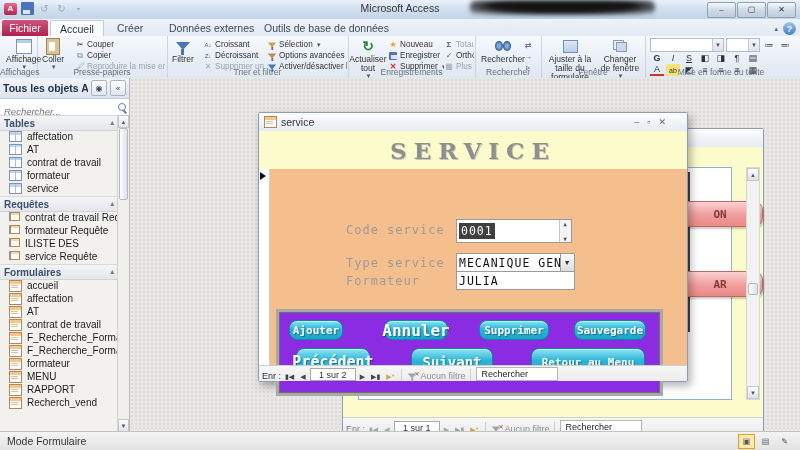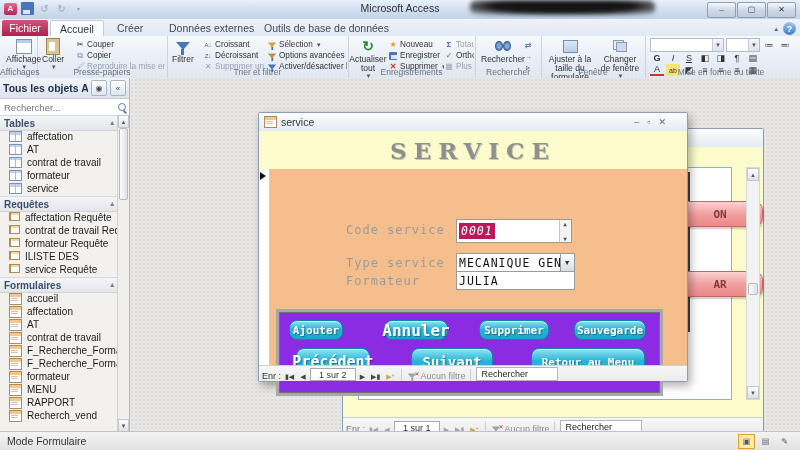--- a/index.html
+++ b/index.html
@@ -74,21 +74,21 @@
   .fmtbtn{min-width:12px;height:12px;display:inline-flex;align-items:center;justify-content:center;font-size:9px;color:#333;padding:0 1px;}
 
   
   .navpane{position:absolute;left:0;top:78px;width:129px;bottom:18px;background:#f3f1ee;border-right:1px solid #b8b8b8;}
   .np-head{height:20px;background:linear-gradient(#f2f4f8,#dde3ec);border-bottom:1px solid #c6ccd6;
     display:flex;align-items:center;padding:0 3px;gap:3px;}
   .np-title{flex:1;font-size:10.5px;font-weight:bold;color:#20324e;white-space:nowrap;overflow:hidden;}
   .np-btn{width:14px;height:14px;border:1px solid #aab4c2;border-radius:2px;background:linear-gradient(#fff,#dfe6ef);
     display:flex;align-items:center;justify-content:center;font-size:8px;color:#445;}
   .np-search{height:16px;margin:0;display:flex;border-bottom:1px solid #c6ccd6;background:#fff;}
-  .np-search input{flex:1;border:none;outline:none;font-size:9.5px;color:#777;padding:4px 4px;
+  .np-search input{flex:1;border:none;outline:none;font-size:9.5px;font-style:italic;color:#777;padding:12px 4px;
     font-family:"Liberation Sans",sans-serif;background:#fff;min-width:0;}
   .mag{width:15px;display:flex;align-items:center;justify-content:center;position:relative;}
   .mag:before{content:"";width:6px;height:6px;border:1.5px solid #5b7cb0;border-radius:50%;}
   .mag:after{content:"";position:absolute;width:4px;height:1.5px;background:#5b7cb0;transform:rotate(45deg);right:2px;bottom:3px;}
   .np-list{position:absolute;left:0;top:37px;right:11px;bottom:0;overflow:hidden;}
   .np-group{height:14px;background:linear-gradient(#f4f5f7,#e4e6ea);border-top:1px solid #d6d9de;border-bottom:1px solid #d0d4da;
     display:flex;align-items:center;padding:0 4px;font-size:10px;font-weight:bold;color:#3a5070;}
   .np-group .chev{margin-left:auto;font-size:7px;color:#78808c;}
   .np-item{height:13px;display:flex;gap:5px;padding-left:9px;font-size:10px;color:#1c1c1c;white-space:nowrap;overflow:hidden;}
   .tblic{width:11px;height:9px;flex:0 0 11px;border:1px solid #7a94bd;background:
@@ -141,21 +141,21 @@
   .sv-body{position:absolute;left:0;right:0;top:18px;bottom:0;}
   .sv-yellow{position:absolute;left:0;right:0;top:0;height:38px;background:#fbfbcb;display:flex;align-items:center;justify-content:center;}
   .sv-heading{font-family:"DejaVu Serif",serif;font-weight:bold;font-size:23px;letter-spacing:7px;color:#8f8f8f;
     text-shadow:1px 1px 0 #c9c9b4;}
   .sv-orange{position:absolute;left:0;right:0;top:38px;bottom:15px;background:#f5bf8d;}
   .sv-selcol{position:absolute;left:0;top:0;bottom:0;width:10px;background:#fff;border-right:1px solid #cfcfcf;}
   .sv-selarrow{position:absolute;left:1px;top:3px;width:0;height:0;border-top:4px solid transparent;border-bottom:4px solid transparent;border-left:6px solid #111;}
   .flabel{position:absolute;font-family:"DejaVu Sans Mono",monospace;font-size:12px;letter-spacing:1px;color:#9b9b9b;}
   .fbox{position:absolute;background:#fff;border:1px solid #9a9a9a;font-family:"DejaVu Sans Mono",monospace;
     font-size:11.5px;letter-spacing:1px;color:#111;display:flex;align-items:center;padding:0 2px;}
-  .sel{background:#be185d;color:#fff;padding:1px 2px;font-style:italic;}
+  .sel{background:#404040;color:#fff;padding:1px 2px;}
   .spin{position:absolute;right:0;top:0;bottom:0;width:11px;border-left:1px solid #c5c5c5;display:flex;flex-direction:column;justify-content:space-between;align-items:center;background:#f4f4f4;}
   .spin span{font-size:6px;color:#555;line-height:1.2;}
   .ddbtn{position:absolute;right:0;top:0;bottom:0;width:13px;border-left:1px solid #9a9a9a;
     background:linear-gradient(#fdfdfd,#d8dde3);display:flex;align-items:center;justify-content:center;font-size:7px;color:#333;}
   .purple{position:absolute;left:17px;top:140px;width:381px;height:81px;background:#8b2be2;
     border:3px solid #a8a8a8;box-shadow:inset 0 0 0 1px #6e6e6e;}
   .tealbtn{position:absolute;border:1px solid #0e86a8;border-radius:8px;color:#fff;
     background:linear-gradient(#8fe4f2,#2ab5d8 45%,#1da4ca);
     font-family:"DejaVu Sans Mono",monospace;font-weight:bold;text-shadow:1px 1px 1px rgba(0,0,0,.35);
     display:flex;align-items:center;justify-content:center;box-shadow:inset 0 1px 0 rgba(255,255,255,.5);}
@@ -430,24 +430,20 @@
           <span class="tblic"></span>
           <span>formateur</span>
         </div>
       <div class="np-item">
           <span class="tblic"></span>
           <span>service</span>
         </div>
       <div class="np-group">
           <span>Requêtes</span>
           <span class="chev">▴</span>
-        </div>
-      <div class="np-item">
-          <span class="qryic"></span>
-          <span>affectation Requête</span>
         </div>
       <div class="np-item">
           <span class="qryic"></span>
           <span>contrat de travail Requête</span>
         </div>
       <div class="np-item">
           <span class="qryic"></span>
           <span>formateur Requête</span>
         </div>
       <div class="np-item">

